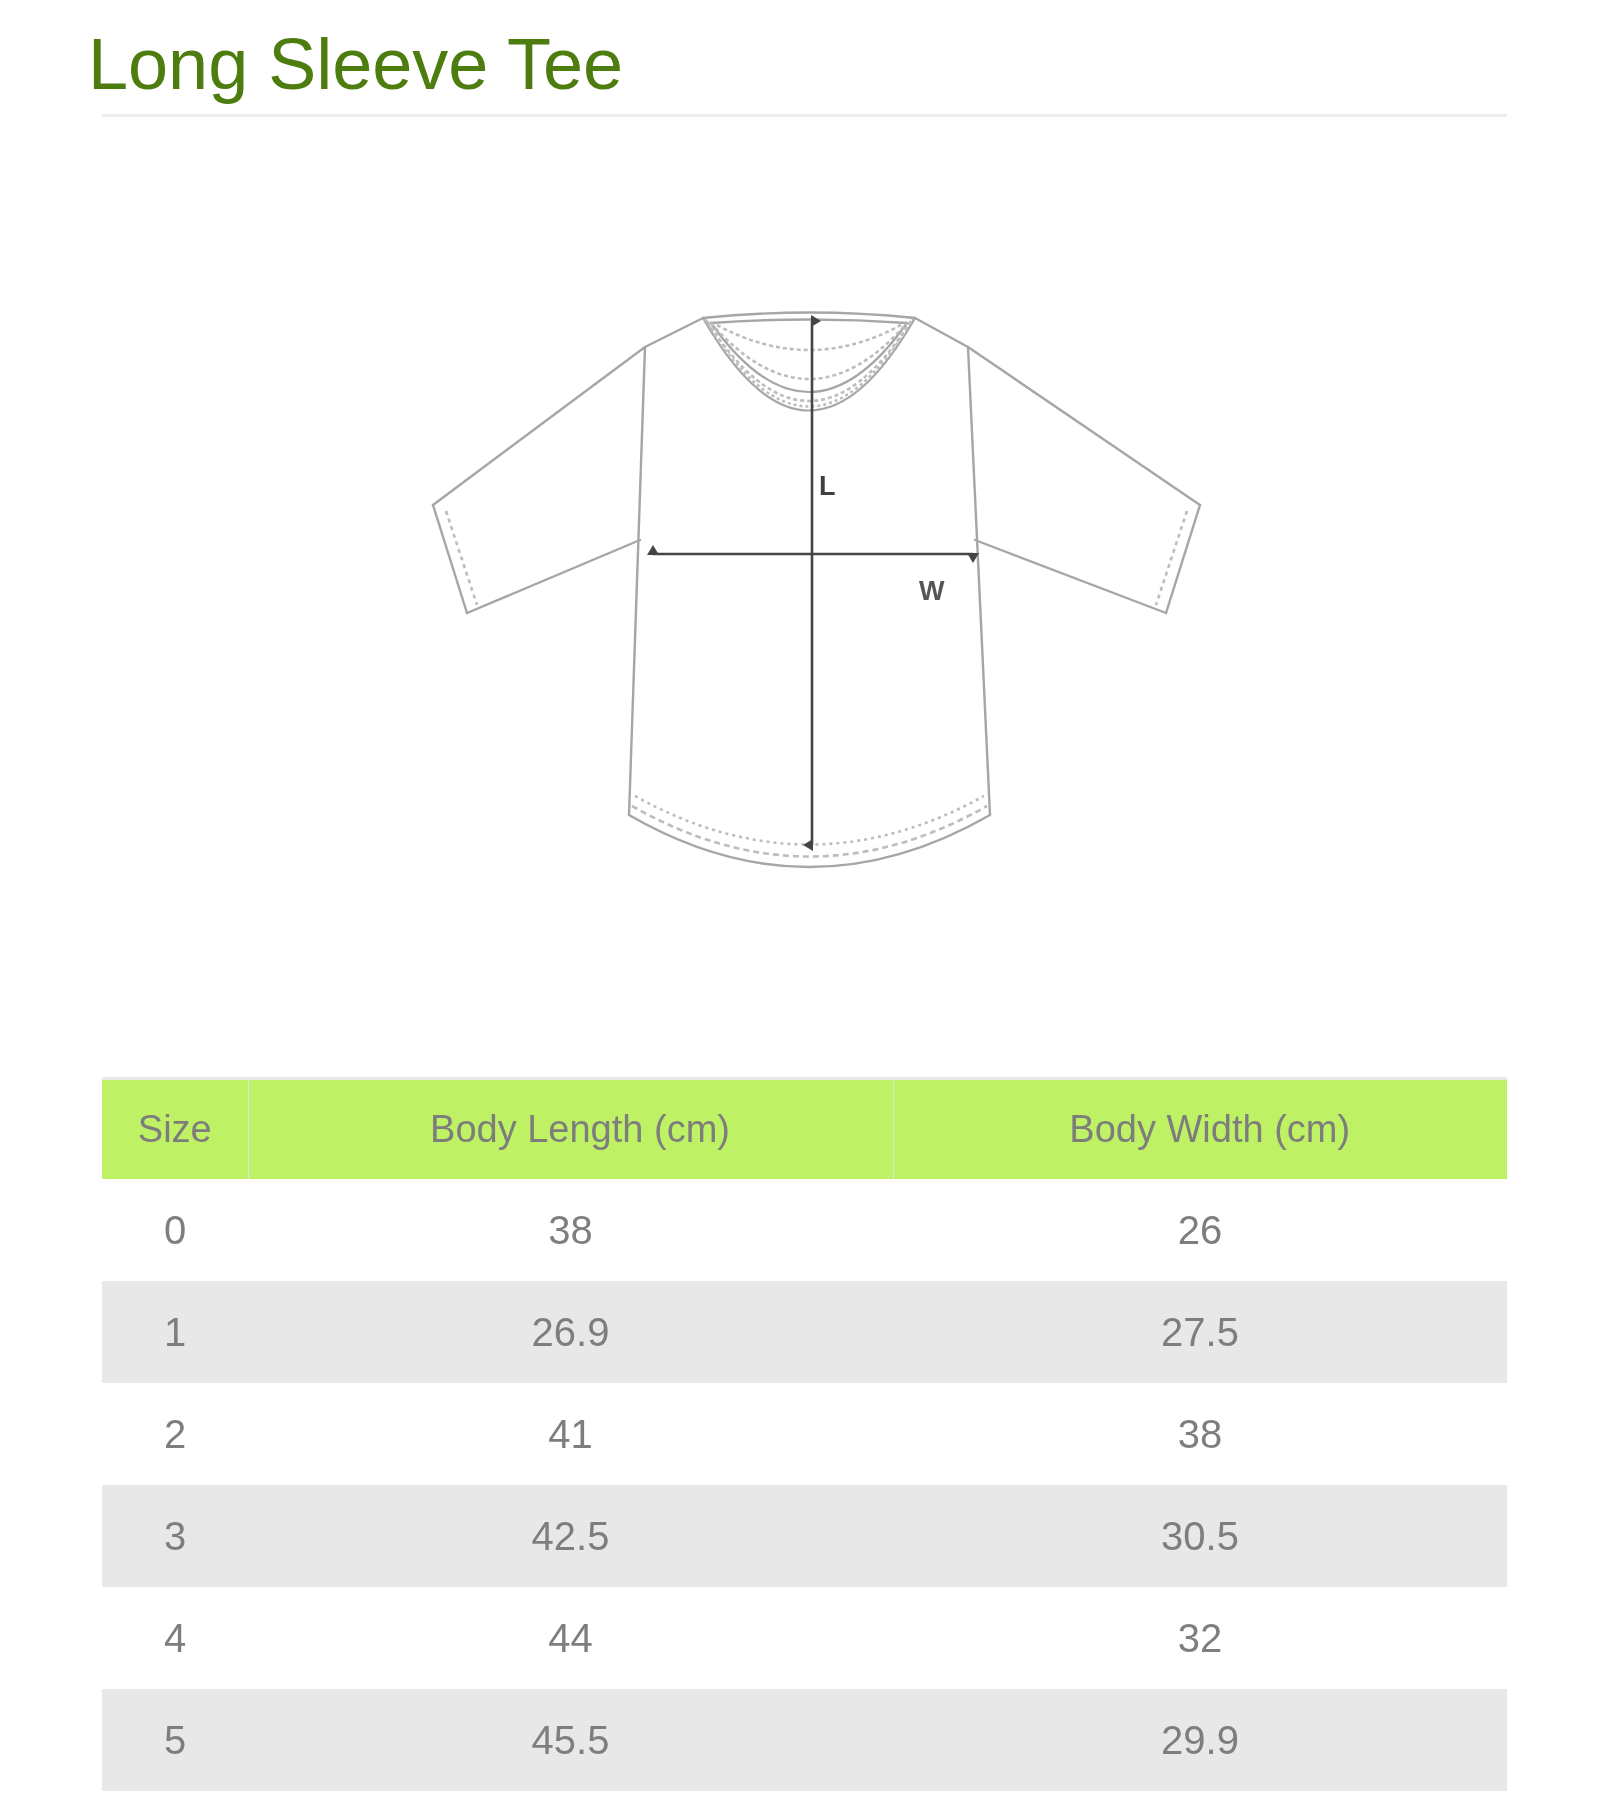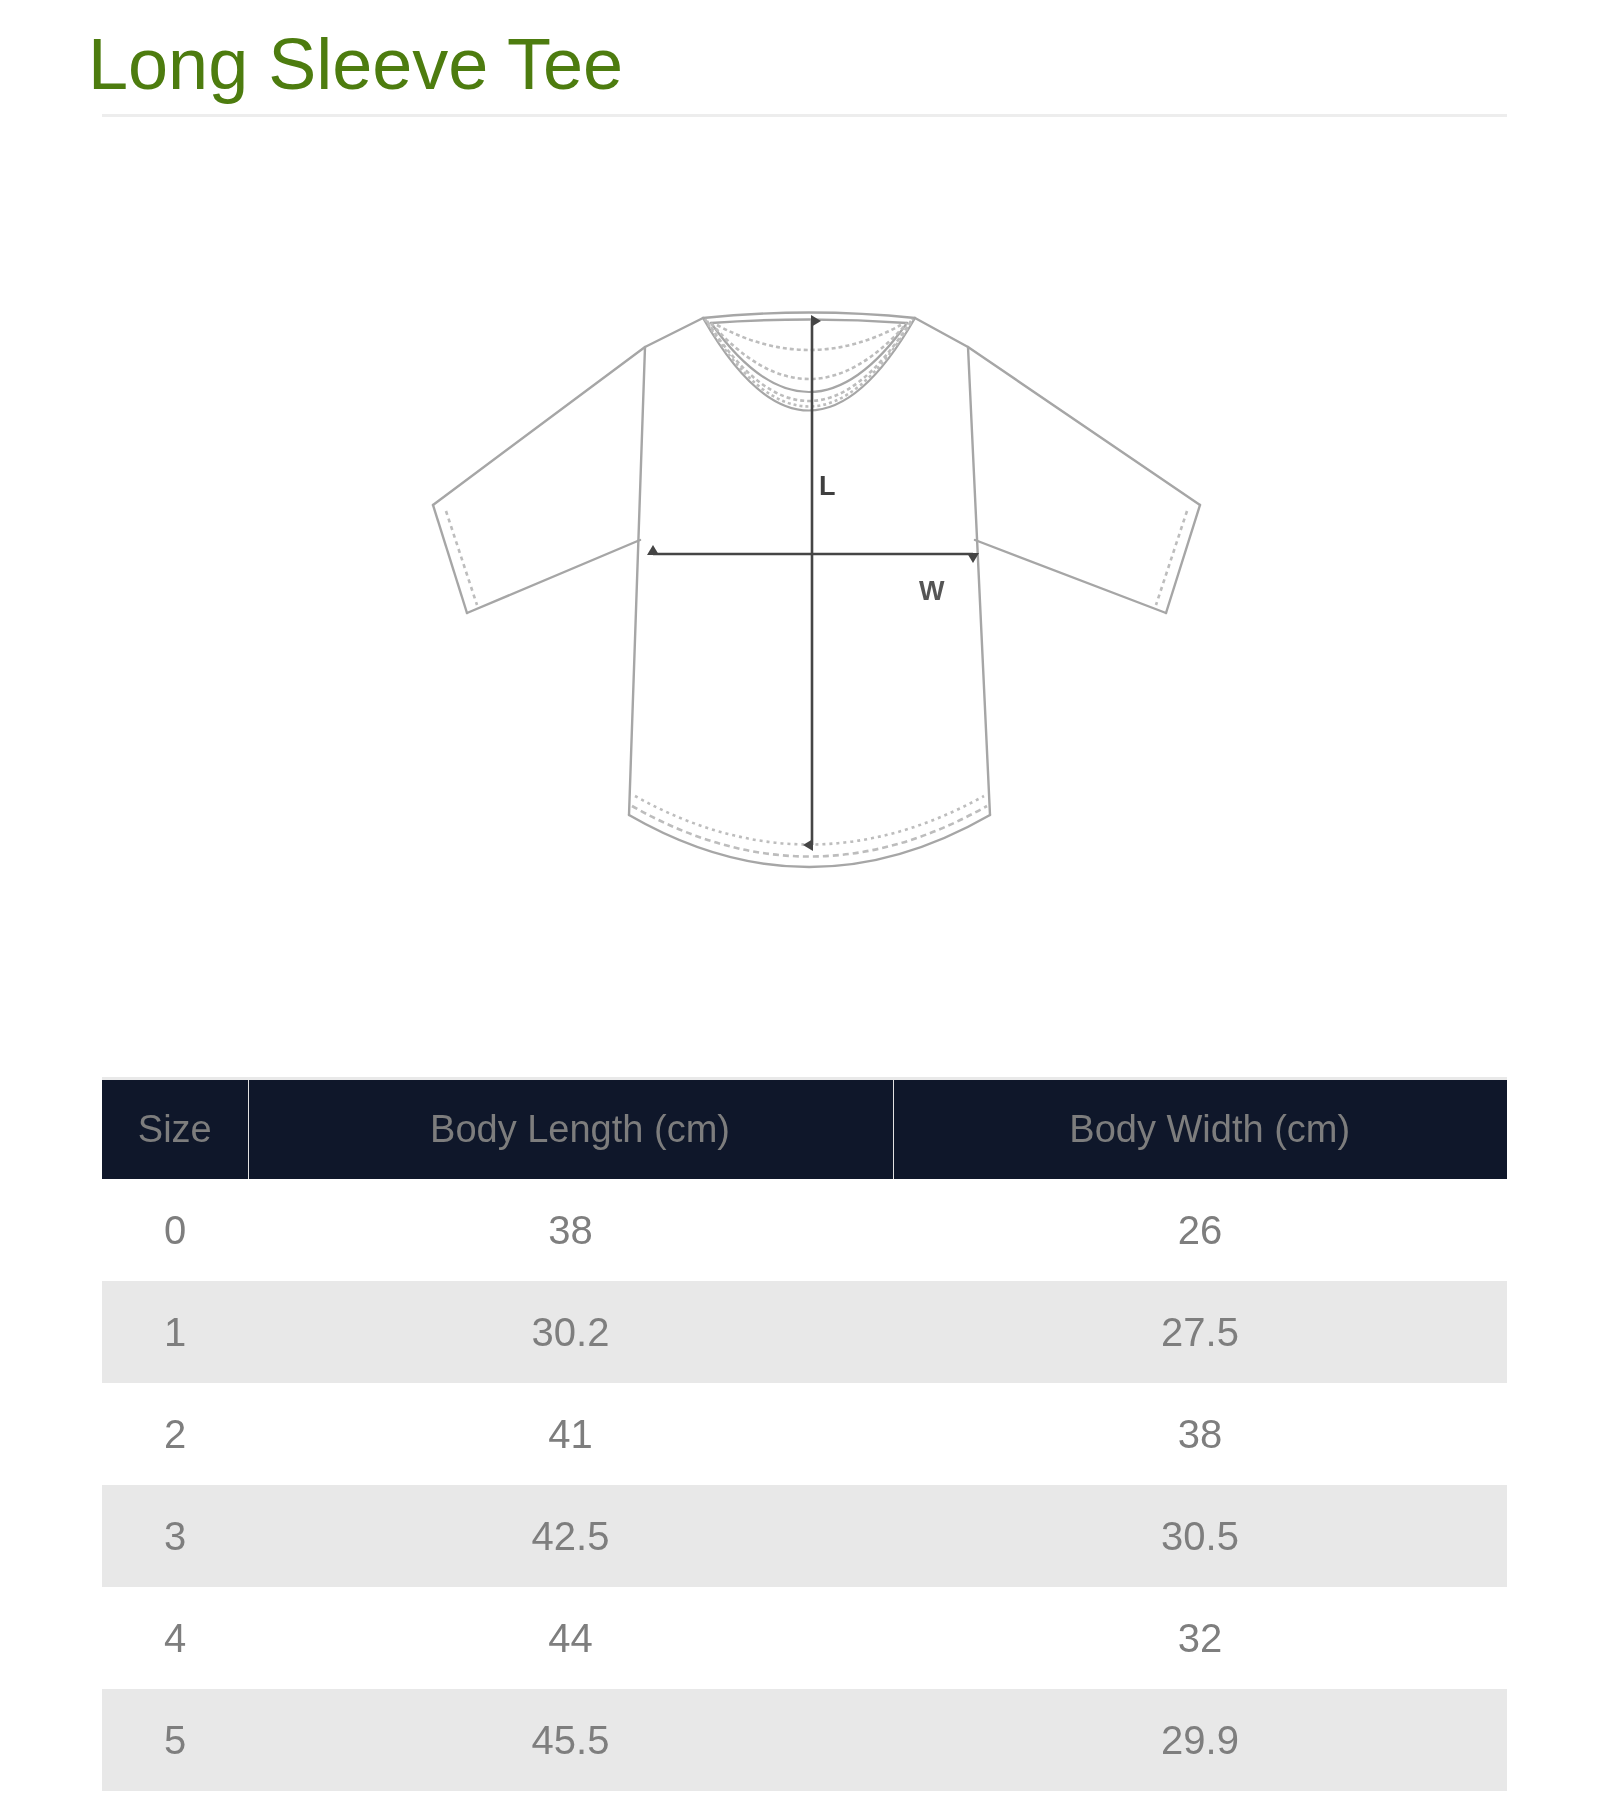--- a/index.html
+++ b/index.html
@@ -48,21 +48,21 @@
   table.size-chart col.c2 { width: 645px; }
   table.size-chart col.c3 { width: 614px; }
   table.size-chart th {
     height: 97px;
     border-top: 3px solid #e9e9e9;
     font-size: 38px;
     font-weight: 400;
     color: #7d7d7d;
     text-align: center;
     vertical-align: middle;
-    background: #0f172a;
+    background: #bef264;
   }
   table.size-chart th + th {
     border-left: 1px solid #e2e2e2;
     padding-left: 20px;
   }
   table.size-chart td {
     height: 100px;
     font-size: 40px;
     font-weight: 400;
     color: #7e7e7e;
@@ -152,21 +152,21 @@
       </tr>
     </thead>
     <tbody>
       <tr>
         <td>0</td>
         <td>38</td>
         <td>26</td>
       </tr>
       <tr>
         <td>1</td>
-        <td>30.2</td>
+        <td>26.9</td>
         <td>27.5</td>
       </tr>
       <tr>
         <td>2</td>
         <td>41</td>
         <td>38</td>
       </tr>
       <tr>
         <td>3</td>
         <td>42.5</td>

